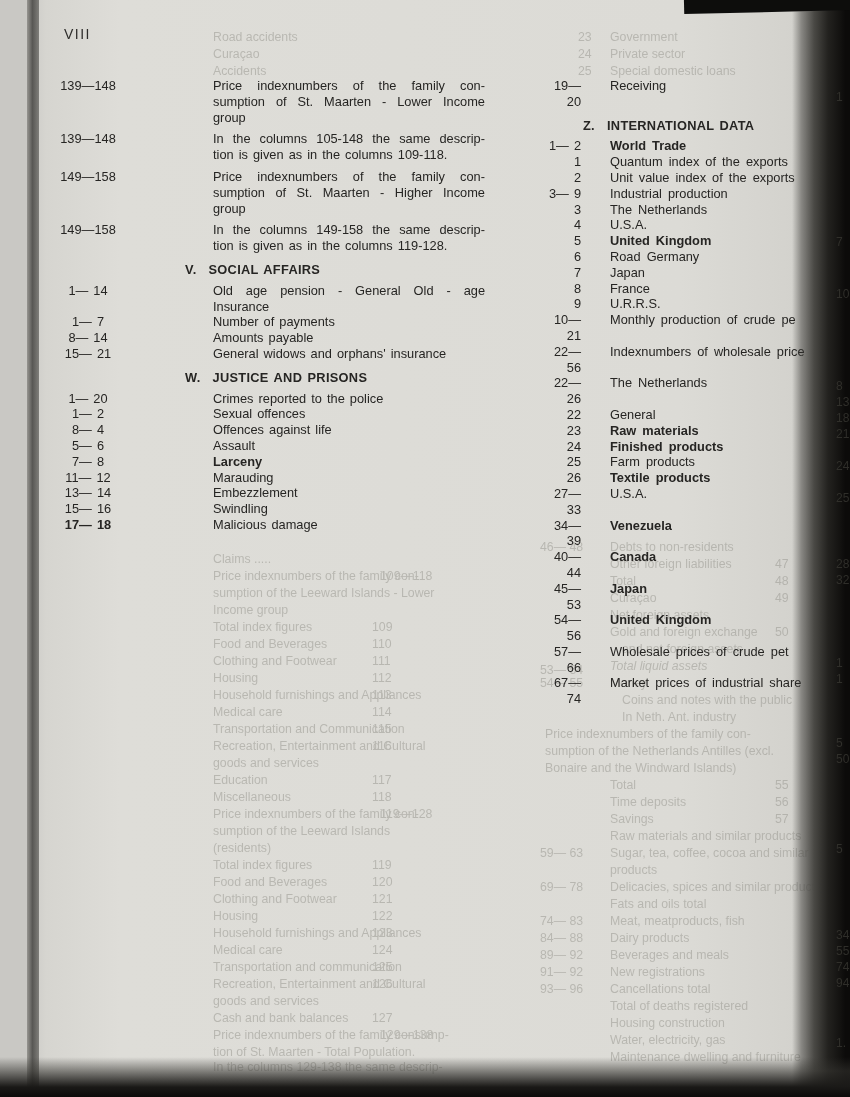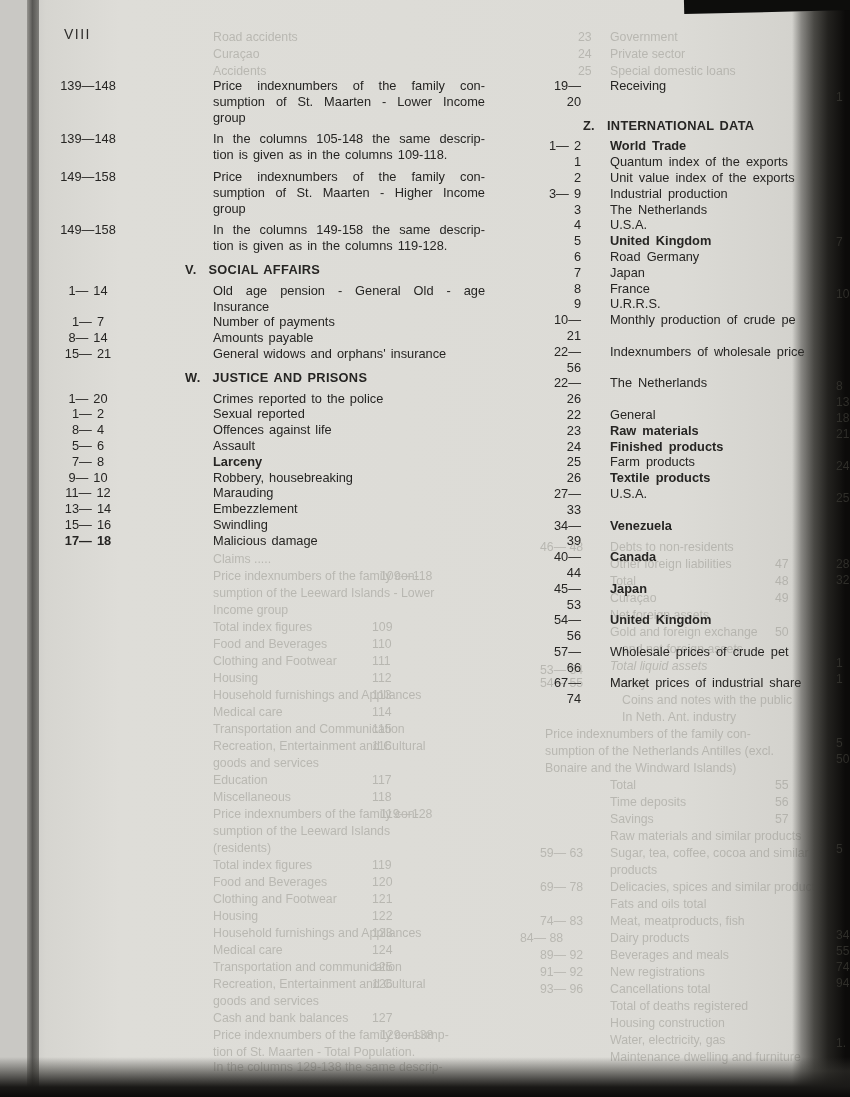--- a/index.html
+++ b/index.html
@@ -154,21 +154,21 @@
     <div class="ghost-line" style="left: 775px; top: 812px;">57</div>
     <div class="ghost-line" style="left: 610px; top: 829px;">Raw materials and similar products</div>
     <div class="ghost-line" style="left: 540px; top: 846px;">59— 63</div>
     <div class="ghost-line" style="left: 610px; top: 846px;">Sugar, tea, coffee, cocoa and similar</div>
     <div class="ghost-line" style="left: 610px; top: 863px;">products</div>
     <div class="ghost-line" style="left: 540px; top: 880px;">69— 78</div>
     <div class="ghost-line" style="left: 610px; top: 880px;">Delicacies, spices and similar products</div>
     <div class="ghost-line" style="left: 610px; top: 897px;">Fats and oils total</div>
     <div class="ghost-line" style="left: 540px; top: 914px;">74— 83</div>
     <div class="ghost-line" style="left: 610px; top: 914px;">Meat, meatproducts, fish</div>
-    <div class="ghost-line" style="left: 520px; top: 931px;">84— 88</div>
+    <div class="ghost-line" style="left: 540px; top: 931px;">84— 88</div>
     <div class="ghost-line" style="left: 610px; top: 931px;">Dairy products</div>
     <div class="ghost-line" style="left: 540px; top: 948px;">89— 92</div>
     <div class="ghost-line" style="left: 610px; top: 948px;">Beverages and meals</div>
     <div class="ghost-line" style="left: 540px; top: 965px;">91— 92</div>
     <div class="ghost-line" style="left: 610px; top: 965px;">New registrations</div>
     <div class="ghost-line" style="left: 540px; top: 982px;">93— 96</div>
     <div class="ghost-line" style="left: 610px; top: 982px;">Cancellations total</div>
     <div class="ghost-line" style="left: 610px; top: 999px;">Total of deaths registered</div>
     <div class="ghost-line" style="left: 610px; top: 1016px;">Housing construction</div>
     <div class="ghost-line" style="left: 610px; top: 1033px;">Water, electricity, gas</div>
@@ -237,45 +237,39 @@
     <div class="section-head"><span class="sec-letter">W.</span><span class="sec-title">JUSTICE AND PRISONS</span></div>
     <div class="row">
       <span class="range">1— 20</span>
       <span class="desc">
         <div>Crimes reported to the police</div>
       </span>
     </div>
     <div class="row">
       <span class="range">1— 2</span>
       <span class="desc">
-        <div>Sexual reported</div>
+        <div>Sexual offences</div>
       </span>
     </div>
     <div class="row">
       <span class="range">8— 4</span>
       <span class="desc">
         <div>Offences against life</div>
       </span>
     </div>
     <div class="row">
       <span class="range">5— 6</span>
       <span class="desc">
         <div>Assault</div>
       </span>
     </div>
     <div class="row">
       <span class="range">7— 8</span>
       <span class="desc b">
         <div>Larceny</div>
-      </span>
-    </div>
-    <div class="row">
-      <span class="range">9— 10</span>
-      <span class="desc">
-        <div>Robbery, housebreaking</div>
       </span>
     </div>
     <div class="row">
       <span class="range">11— 12</span>
       <span class="desc">
         <div>Marauding</div>
       </span>
     </div>
     <div class="row">
       <span class="range">13— 14</span>

